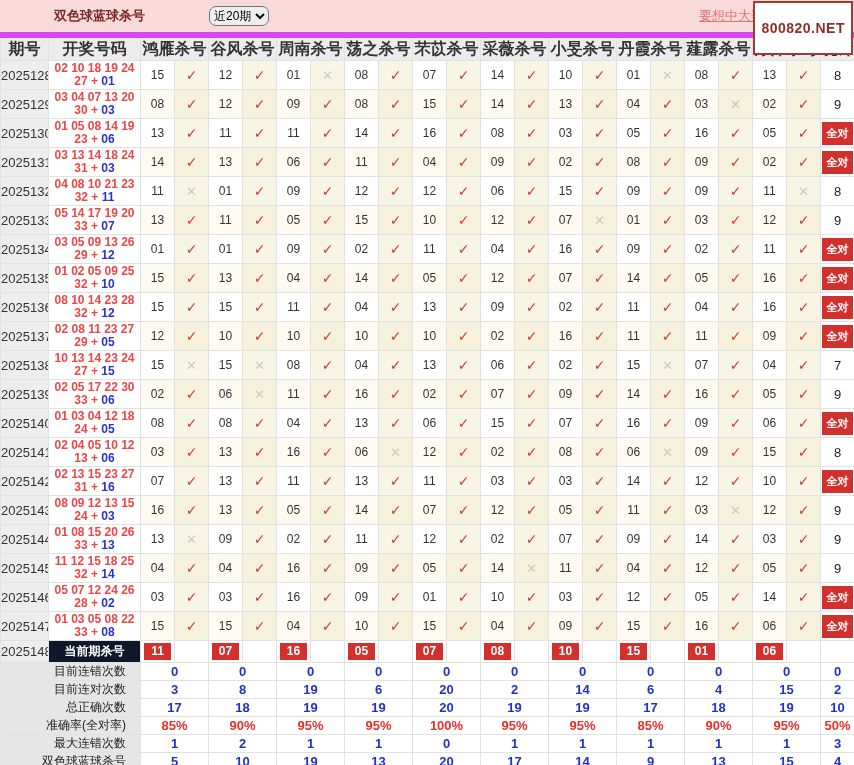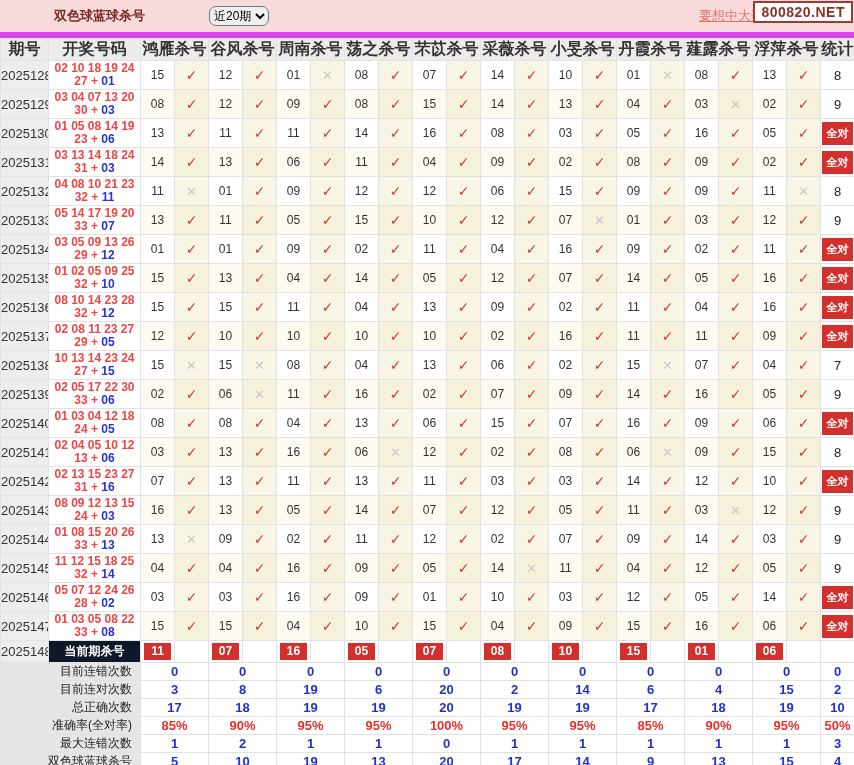--- a/index.html
+++ b/index.html
@@ -2,38 +2,38 @@
 <html><head>
 <meta charset="utf-8">
 <style>
   html,body{margin:0;padding:0;background:#fff;}
   body{font-family:"Liberation Sans","DejaVu Sans",sans-serif;width:854px;}
   .app{width:854px;position:relative;}
   .topbar{height:32px;background:#f8dada;display:flex;align-items:center;position:relative;border-bottom:6px solid #d946ef;}
   .title{margin-left:54px;font-weight:bold;color:#7b2822;font-size:13px;}
   .range{margin-left:64px;font-size:12px;height:20px;border-radius:7px;}
   .promo{margin-left:auto;margin-right:64px;color:#e2736c;font-size:13px;text-decoration:underline;cursor:pointer;white-space:nowrap;}
-  .sitebadge{position:absolute;right:1px;top:1px;background:#fff;border:2px solid #a03a32;color:#8d3128;font-weight:bold;font-size:14px;padding:1px 6px;letter-spacing:.5px;z-index:5;text-align:center;}
+  .sitebadge{position:absolute;right:1px;top:1px;background:#fff;border:2px solid #a03a32;color:#8d3128;font-weight:bold;font-size:14px;padding:17px 6px;letter-spacing:.5px;z-index:5;text-align:center;}
   table{border-collapse:collapse;table-layout:fixed;width:854px;}
   td,th{border:1px solid #e2e2e2;text-align:center;padding:0;overflow:hidden;white-space:nowrap;}
   thead th{background:#ececec;height:21px;font-weight:bold;color:#333;font-size:16px;}
   td.period{background:#ededed;color:#333;font-size:13px;}
   td.draw{color:#ee4545;font-weight:bold;font-size:12px;line-height:13px;background:#fff;}
   .blue{color:#2633cc;}
   td.num{font-size:12px;color:#333;background:#fff;}
   td.mark{background:#f8f5e4;}
   tr.alt td.num{background:#fdfbf1;}
   tr.alt td.mark{background:#f5f1da;}
   .ck{color:#c9403a;font-size:14px;font-weight:bold;}
   .cx{color:#c9c9c9;font-size:13px;font-weight:bold;}
   td.stat{font-size:13px;color:#222;background:#fff;}
   .fullb{background:#d2302c;color:#fff;font-weight:bold;font-size:11px;margin:2px 1px;height:23px;line-height:23px;}
   td.curlabel{background:#0f172a;color:#fff;font-weight:bold;font-size:12px;}
   .kb{background:#d2302c;color:#fff;font-weight:bold;font-size:12px;margin:2px 3px;height:17px;line-height:17px;}
-  td.slabel{background:#e6e6e6;color:#222;font-size:12px;text-align:right;padding-right:8px;}
+  td.slabel{background:#e6e6e6;color:#222;font-size:12px;text-align:right;padding-right:14px;}
   td.sval{font-weight:bold;font-size:13px;color:#2230cc;background:#fff;}
   tr.pct td.sval{color:#e8302a;}
 </style>
 </head>
 <body>
 
 <div class="app">
   <div class="topbar">
     <span class="title">双色球蓝球杀号</span>
     <select class="range"><option>近20期</option></select>

